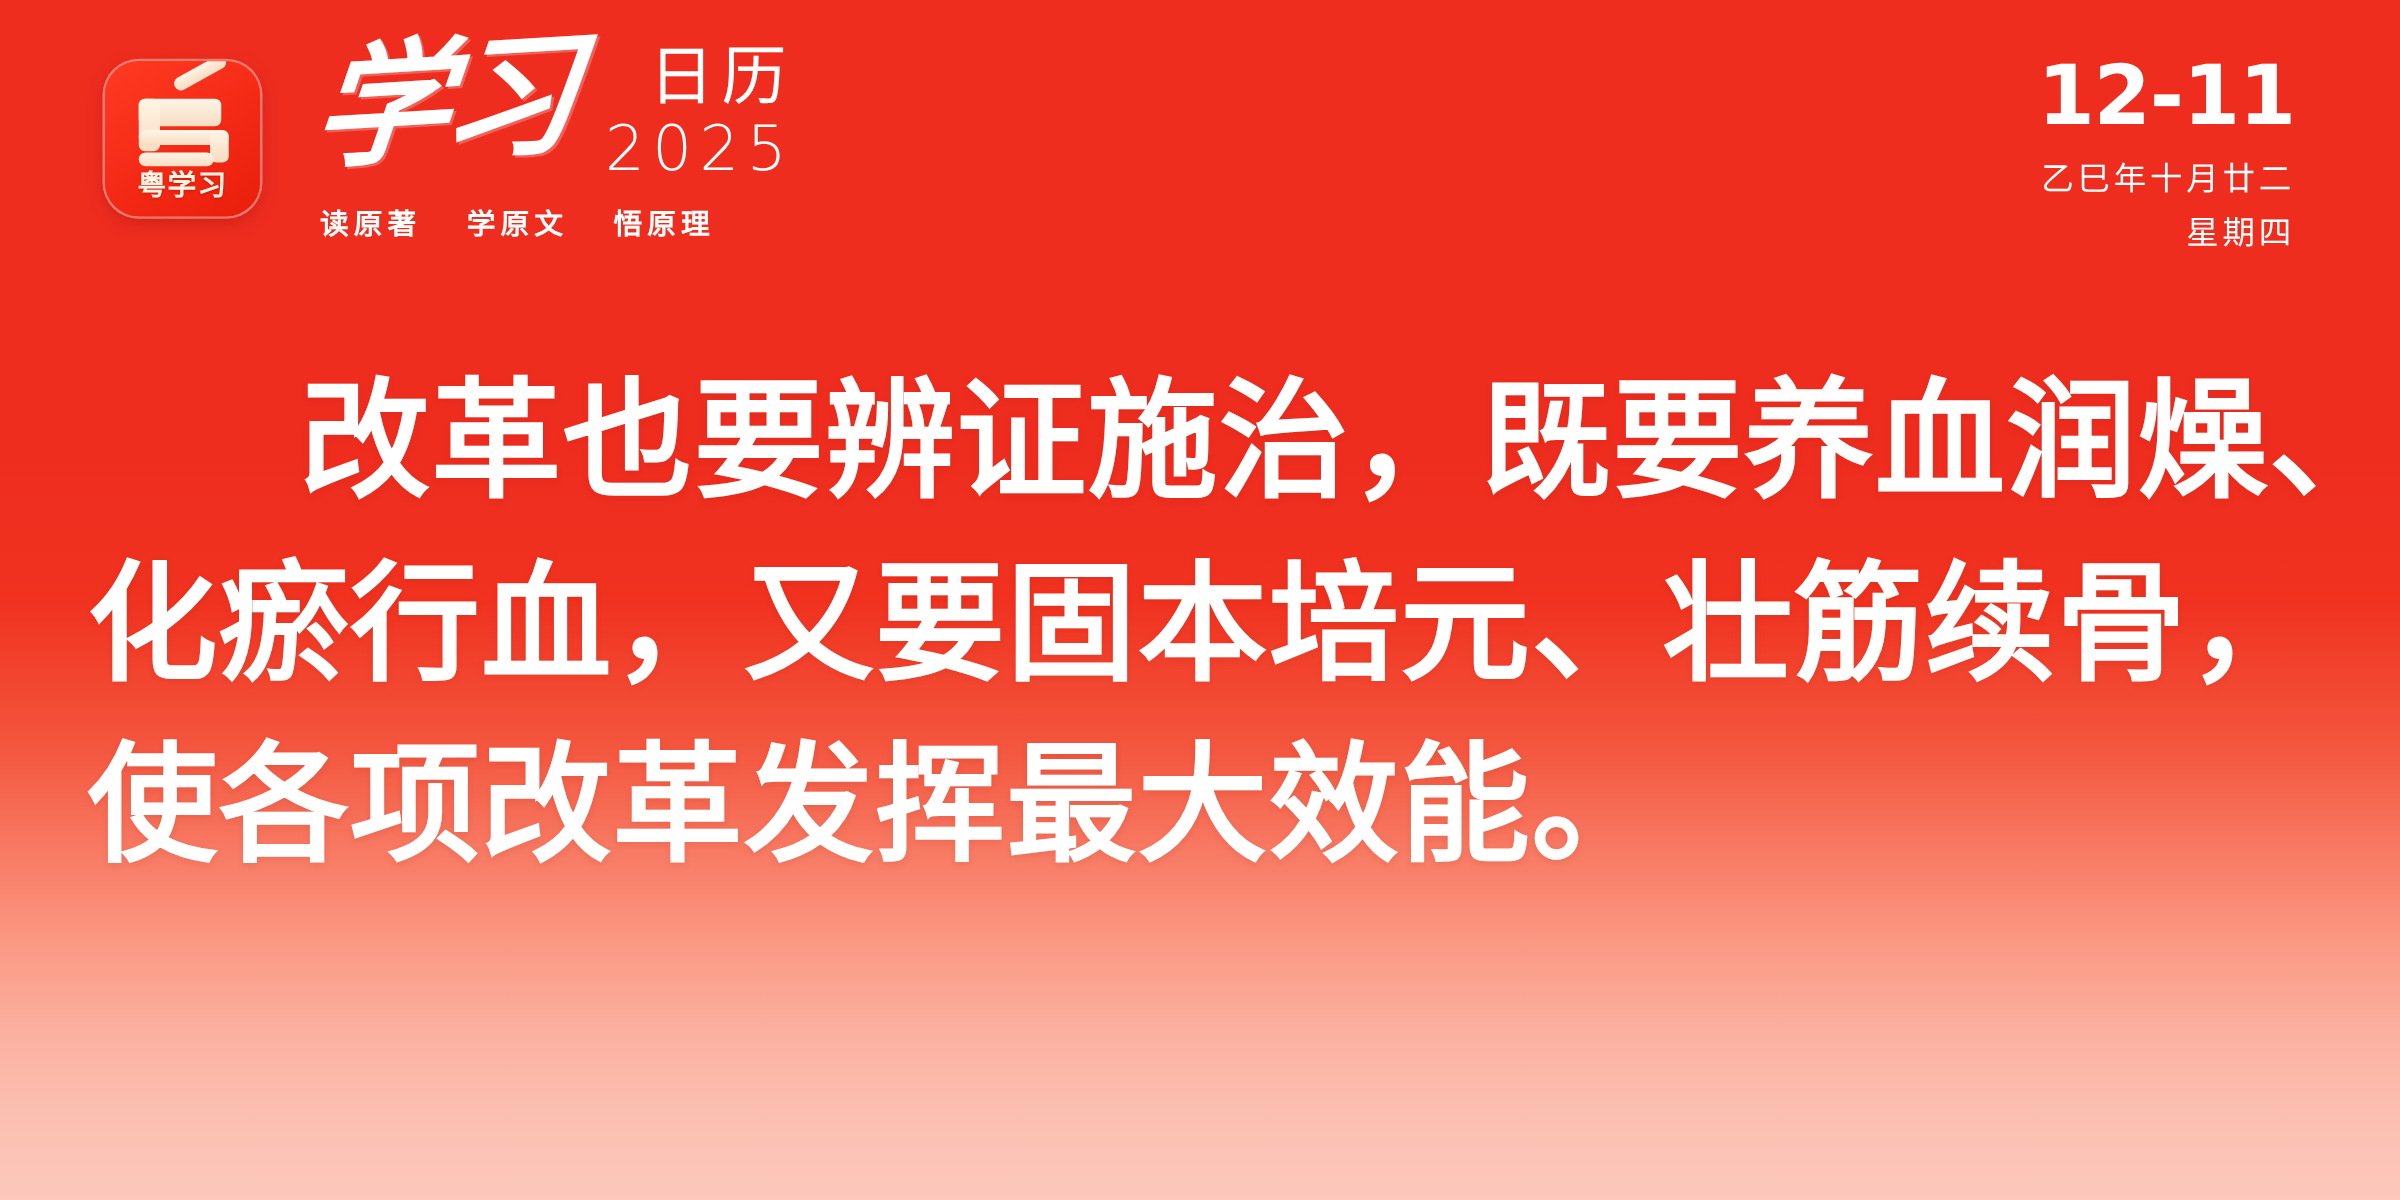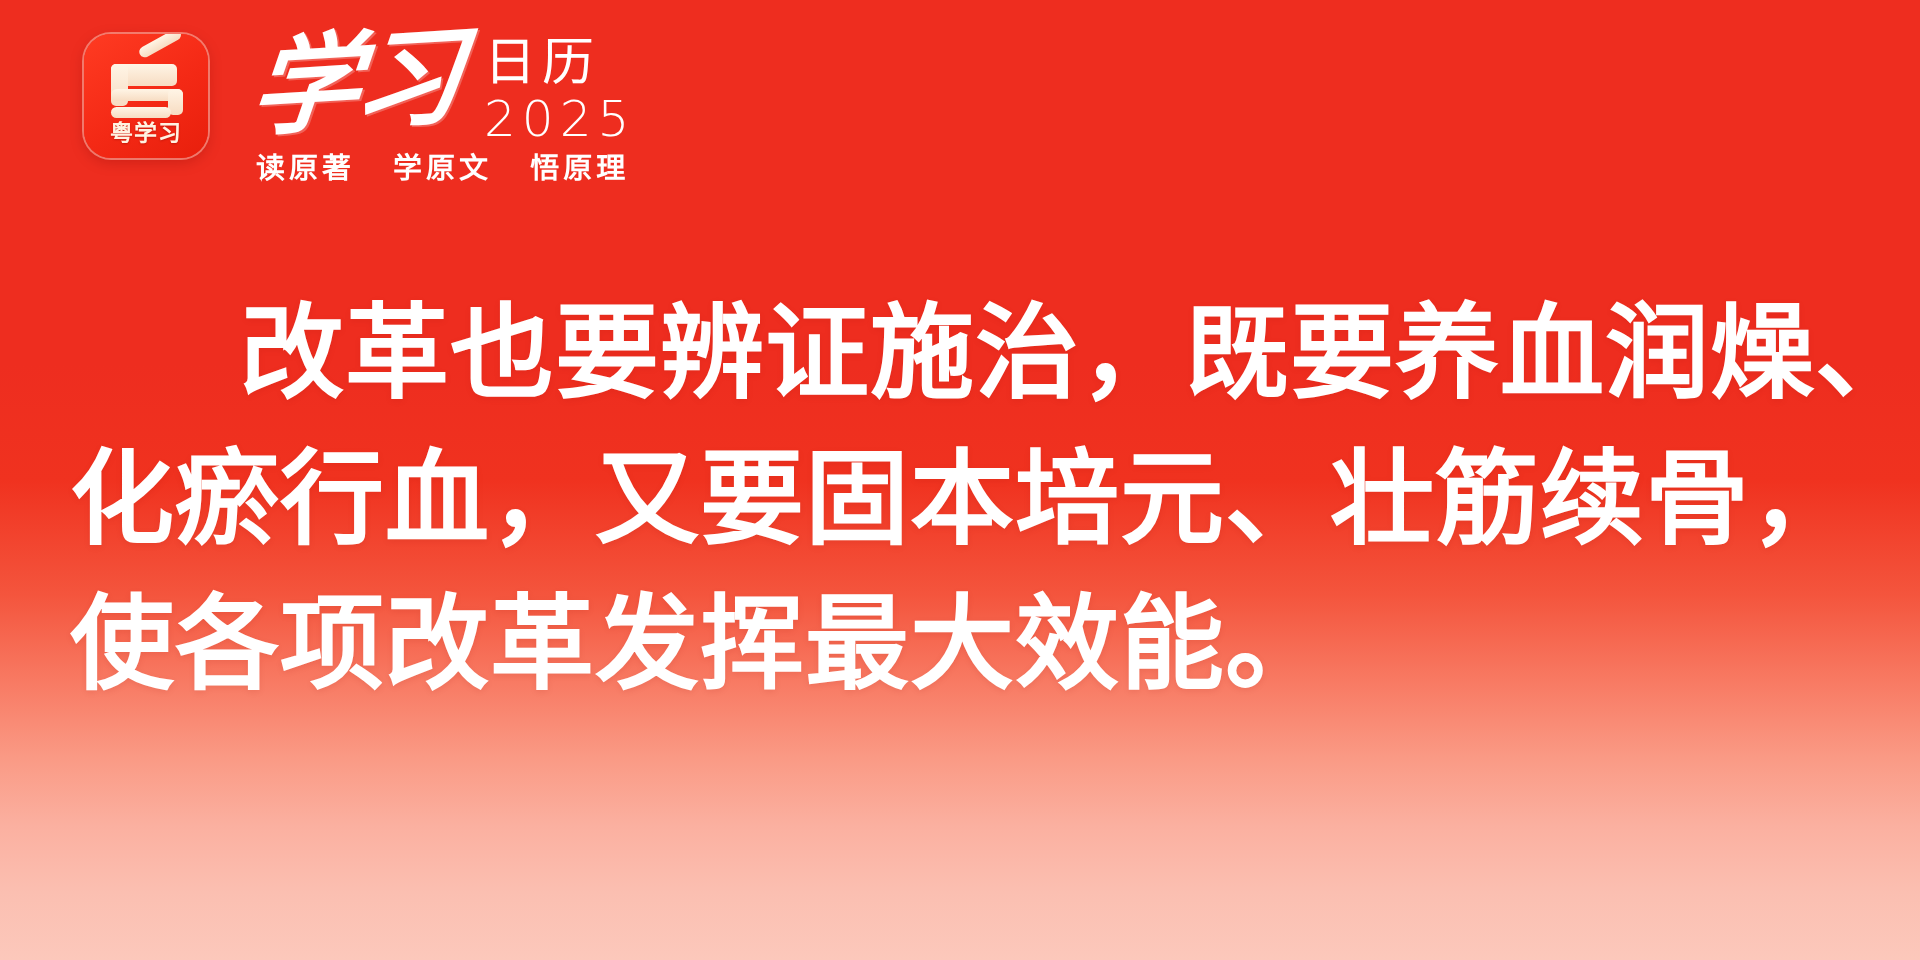--- a/index.html
+++ b/index.html
@@ -43,21 +43,21 @@
     left:84px; top:28px;
     display:flex;
     align-items:flex-start;
   }
 
   
   #app-icon-wrap {
     position:relative;
     width:124px; height:124px;
     flex:0 0 auto;
-    margin-top:6px;
+    margin-top:21px;
   }
   #app-icon-glow {
     position:absolute;
     left:-16px; top:-16px;
     width:156px; height:156px;
     border-radius:44px;
     background:radial-gradient(closest-side, rgba(255,175,160,0.85), rgba(255,150,130,0.0) 78%);
     filter:blur(6px);
   }
   #app-icon {
@@ -138,34 +138,36 @@
     margin-left:28px;
     padding-top:6px;
   }
   #calendar-word {
     font-family:"DejaVu Serif","Liberation Serif",serif;
     font-size:52px;
     line-height:1.0;
     color:#FFFFFF;
     letter-spacing:6px;
     white-space:nowrap;
+    text-align:right;
   }
   #year {
     margin-top:6px;
     font-size:50px;
     line-height:1;
     color:#FFFFFF;
     letter-spacing:6px;
     font-weight:300;
     font-family:"DejaVu Sans","Liberation Sans",sans-serif;
     text-align:left;
   }
   #slogan {
+    margin-top:16px;
     margin-left:4px;
-    font-size:29px;
+    font-size:23px;
     letter-spacing:4px;
     color:#FFFFFF;
     font-weight:bold;
     white-space:nowrap;
   }
   #slogan span { margin-right:26px; }
   #slogan span:last-child { margin-right:0; }
 
   
   #date-block {
@@ -254,20 +256,25 @@
           </div>
         </div>
         <div id="slogan">
           <span>读原著</span>
           <span>学原文</span>
           <span>悟原理</span>
         </div>
       </div>
     </div>
 
+    <div id="date-block">
+      <div id="date-main">12-11</div>
+      <div id="date-lunar">乙巳年十月廿二</div>
+      <div id="date-weekday">星期四</div>
+    </div>
   </div>
 
   <div id="quote">
     <span class="quote-line" id="quote-line-1">改革也要辨证施治，既要养血润燥、</span>
     <span class="quote-line" id="quote-line-2">化瘀行血，又要固本培元、壮筋续骨，</span>
     <span class="quote-line" id="quote-line-3">使各项改革发挥最大效能。</span>
   </div>
 
 
 </div>

